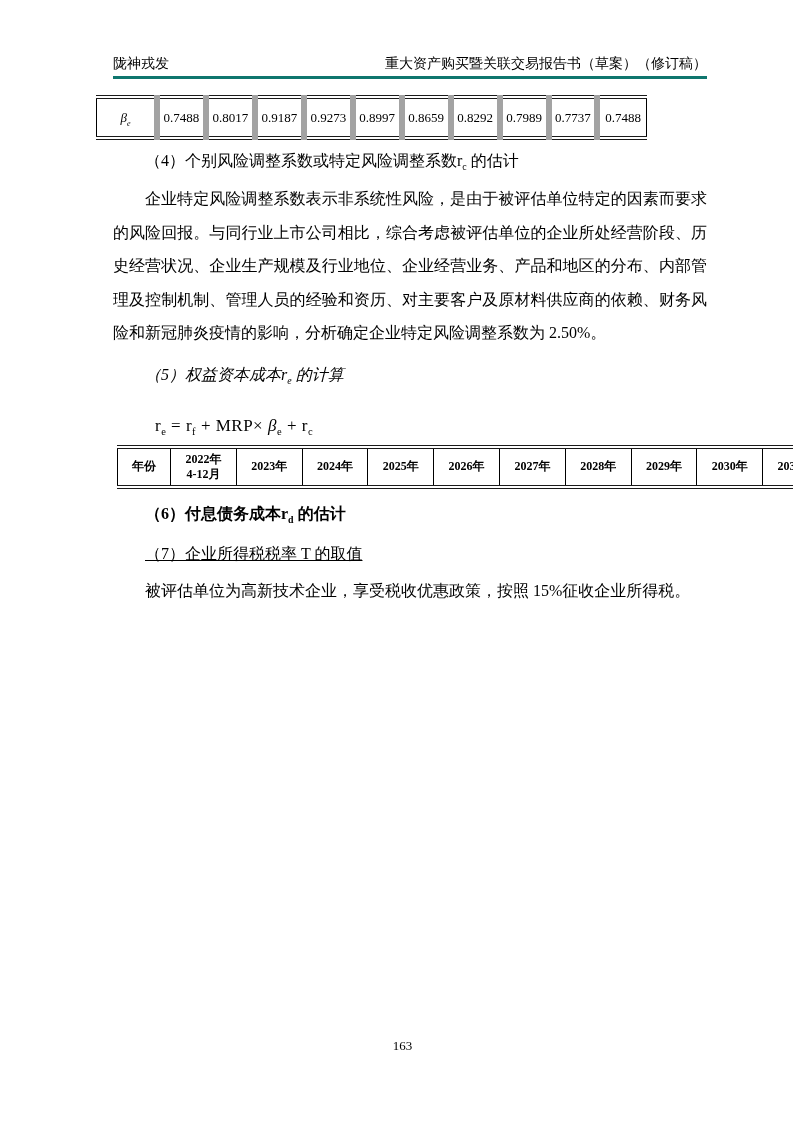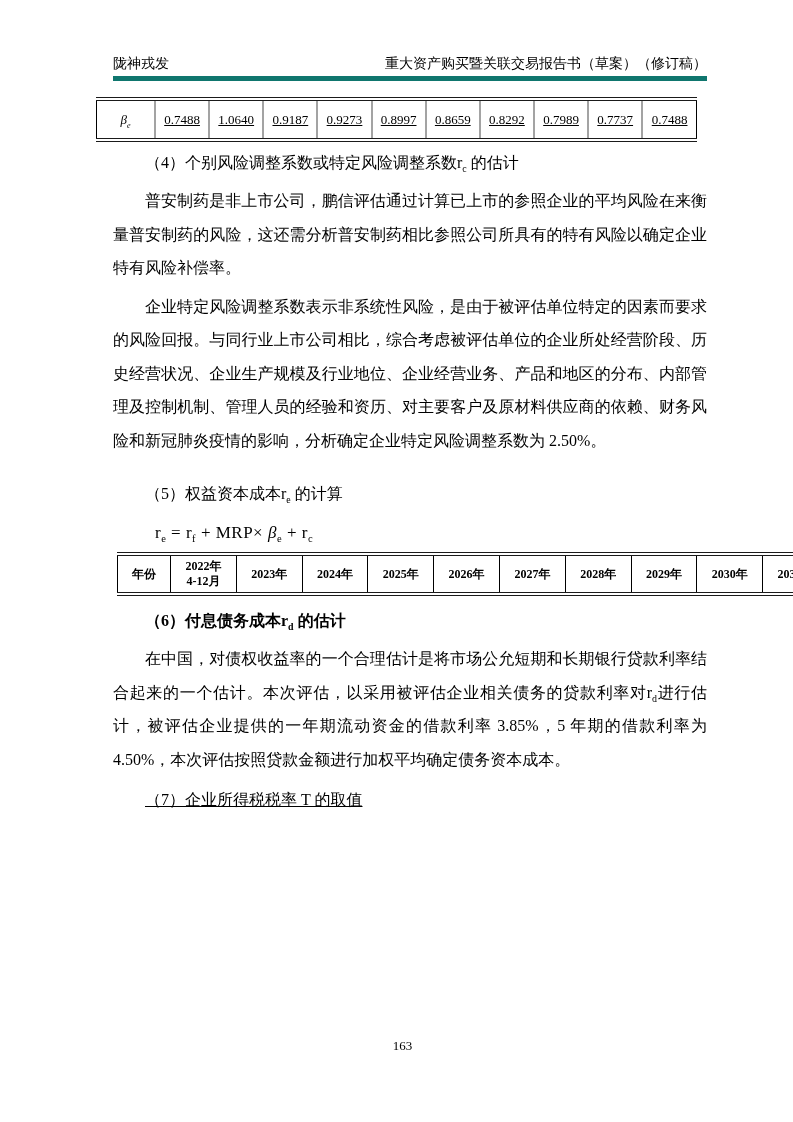--- a/index.html
+++ b/index.html
@@ -11,35 +11,35 @@
     color:#000;
     font-family:"Liberation Serif","DejaVu Serif",serif;
     box-sizing:border-box;
     padding:55px 86px 0 113px;
     overflow:hidden;
   }
   
   .doc-header {
     display:flex; justify-content:space-between; align-items:flex-end;
     font-size:14px; line-height:18px;
-    border-bottom:5px solid #0f766e;
+    border-bottom:3px solid #0f766e;
     padding-bottom:3px;
   }
   
   table { border-collapse:collapse; table-layout:fixed; }
   .beta-table {
-    width:601px; margin-left:-17px; margin-top:16px;
+    width:551px; margin-left:-17px; margin-top:16px;
     border-top:4px double #1a1a1a; border-bottom:4px double #1a1a1a;
     border-left:1px solid #000; border-right:1px solid #000;padding-left:13px;
   }
   .beta-table td {
     height:37px; text-align:center; vertical-align:middle;
     font-size:13px; padding:0 2px;
   }
-  .beta-table td + td { border-left:2px solid #a3a3a3;text-decoration:underline; }
+  .beta-table td + td { border-left:6px solid #a3a3a3; }
   .beta-table td.lbl { width:53px; font-style:italic; }
 
   .re-table {
     width:712px; margin-left:4px; margin-top:3px;
     border-top:4px double #1a1a1a; border-bottom:4px double #1a1a1a;
     border-left:1px solid #000; border-right:1px solid #000;
   }
   .re-table th {
     height:34px; font-size:12px; font-weight:bold; line-height:15px;
     text-align:center; vertical-align:middle; white-space:pre-line;
@@ -54,33 +54,33 @@
 
   
   p { margin:0; }
   .heading {
     font-size:16px; line-height:33px; text-indent:2em;
   }
   .body {
     font-size:16px; line-height:33.5px; text-align:justify; text-indent:2em;
   }
   .formula {
-    font-size:17px; line-height:33px; margin-left:42px; margin-top:6px;
+    font-size:17px; line-height:33px; margin-left:42px; margin-top:18px;
     letter-spacing:0.5px;
   }
   .formula i, .beta-table i { font-family:"Liberation Serif","DejaVu Serif",serif; }
   sub { font-size:0.62em; line-height:0; }
 
   .mt10 { margin-top:4px; }
   .mt8  { margin-top:8px;font-weight:bold; }
   .mt7  { margin-top:7px;text-decoration:underline; }
   .mt5  { margin-top:5px; }
   .mt4  { margin-top:4px; }
   .mt3  { margin-top:5px; }
-  .mt2  { margin-top:20px; }
+  .mt2  { margin-top:8px;font-style:italic; }
 
   .pnum {
     position:absolute; left:12px; right:0; top:1038px;
     text-align:center; font-size:13px;
   }
 </style>
 </head>
 <body>
 
 <div class="page">
@@ -88,35 +88,34 @@
   <div class="doc-header">
     <span>陇神戎发</span>
     <span>重大资产购买暨关联交易报告书（草案）（修订稿）</span>
   </div>
 
   <table class="beta-table">
     <tbody>
       <tr>
         <td class="lbl"><i>β</i><sub>e</sub></td>
         <td>0.7488</td>
-        <td>1.0640</td>
+        <td>0.8017</td>
         <td>0.9187</td>
         <td>0.9273</td>
         <td>0.8997</td>
         <td>0.8659</td>
         <td>0.8292</td>
         <td>0.7989</td>
         <td>0.7737</td>
         <td>0.7488</td>
       </tr>
     </tbody>
   </table>
 
   <p class="heading mt10">（4）个别风险调整系数或特定风险调整系数r<sub>c</sub> 的估计</p>
-  <p class="body mt5">普安制药是非上市公司，鹏信评估通过计算已上市的参照企业的平均风险在来衡量普安制药的风险，这还需分析普安制药相比参照公司所具有的特有风险以确定企业特有风险补偿率。</p>
   <p class="body mt3">企业特定风险调整系数表示非系统性风险，是由于被评估单位特定的因素而要求的风险回报。与同行业上市公司相比，综合考虑被评估单位的企业所处经营阶段、历史经营状况、企业生产规模及行业地位、企业经营业务、产品和地区的分布、内部管理及控制机制、管理人员的经验和资历、对主要客户及原材料供应商的依赖、财务风险和新冠肺炎疫情的影响，分析确定企业特定风险调整系数为 2.50%。</p>
 
   <p class="heading mt2">（5）权益资本成本r<sub>e</sub> 的计算</p>
   <p class="formula">r<sub>e</sub> = r<sub>f</sub> + MRP× <i>β</i><sub>e</sub> + r<sub>c</sub></p>
 
   <table class="re-table">
     <tbody>
       <tr>
         <th class="lbl">年份</th>
         <th>2022年
@@ -128,19 +127,19 @@
         <th>2027年</th>
         <th>2028年</th>
         <th>2029年</th>
         <th>2030年</th>
         <th>2031年</th>
       </tr>
     </tbody>
   </table>
 
   <p class="heading mt8">（6）付息债务成本r<sub>d</sub> 的估计</p>
-  <p class="body mt5">在中国，对债权收益率的一个合理估计是将市场公允短期和长期银行贷款利率结合起来的一个估计。本次评估，以采用被评估企业相关债务的贷款利率对r<sub>d</sub>进行估计，被评估企业提供的一年期流动资金的借款利率 3.85%，5 年期的借款利率为 4.50%，本次评估按照贷款金额进行加权平均确定债务资本成本。</p>
 
   <p class="heading mt7">（7）企业所得税税率 T 的取值</p>
+  <p class="body mt4">被评估单位为高新技术企业，享受税收优惠政策，按照 15%征收企业所得税。</p>
 
   <div class="pnum">163</div>
 
 </div>
 
 </body></html>

